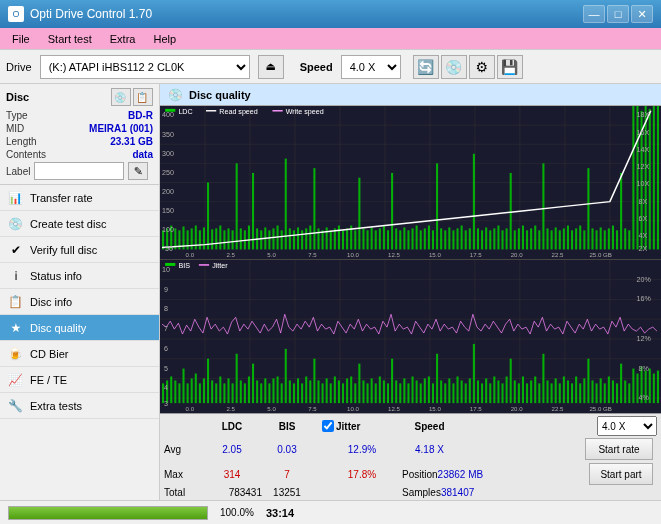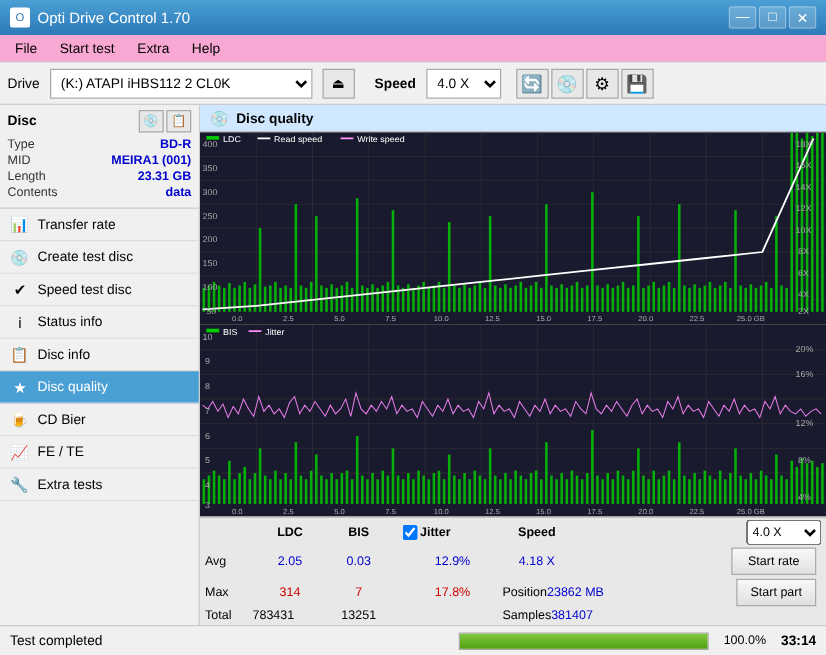--- a/index.html
+++ b/index.html
@@ -131,33 +131,38 @@
         <span class="disc-val">MEIRA1 (001)</span>
       </div>
       <div class="disc-row">
         <span class="disc-key">Length</span>
         <span class="disc-val">23.31 GB</span>
       </div>
       <div class="disc-row">
         <span class="disc-key">Contents</span>
         <span class="disc-val">data</span>
       </div>
+      <div class="disc-label-row">
+        <span class="disc-key">Label</span>
+        <input class="disc-label-input" type="text" value="" style="">
+        <div class="disc-label-btn">✎</div>
+      </div>
     </div>
 
     <div class="nav-btn">
       <span class="nav-btn-icon">📊</span>
       <span>Transfer rate</span>
     </div>
     <div class="nav-btn">
       <span class="nav-btn-icon">💿</span>
       <span>Create test disc</span>
     </div>
     <div class="nav-btn">
       <span class="nav-btn-icon">✔</span>
-      <span>Speed test disc</span>
+      <span>Verify full disc</span>
     </div>
     <div class="nav-btn">
       <span class="nav-btn-icon">ℹ</span>
       <span>Status info</span>
     </div>
     <div class="nav-btn">
       <span class="nav-btn-icon">📋</span>
       <span>Disc info</span>
     </div>
     <div class="nav-btn active">
@@ -602,31 +607,30 @@
         <div style="min-width:10px;"></div>
         <div style="min-width:80px; text-align:center; font-size:10px; color:#cc0000;">17.8%</div>
         <div style="min-width:30px; font-size:10px;">Position</div>
         <div style="min-width:60px; font-size:10px; color:#0000cc;">23862 MB</div>
         <div style="flex:1;"></div>
         <div class="start-btn" style="height:22px; width:64px; border:1px solid #aaa; background:linear-gradient(to bottom,#f8f8f8,#e0e0e0); font-size:10px; cursor:pointer; display:flex; align-items:center; justify-content:center; margin:1px 4px;">Start part</div>
       </div>
 
       <div style="display:flex; align-items:center; gap:0;">
         <div style="min-width:38px; font-size:10px;">Total</div>
-        <div style="min-width:60px; text-align:left; font-size:10px;">783431</div>
+        <div style="min-width:60px; text-align:right; font-size:10px;">783431</div>
         <div style="min-width:50px; text-align:center; font-size:10px;">13251</div>
         <div style="min-width:10px;"></div>
         <div style="min-width:80px;"></div>
         <div style="min-width:30px; font-size:10px;">Samples</div>
         <div style="min-width:60px; font-size:10px; color:#0000cc;">381407</div>
       </div>
     </div>
   </div>
 </div>
 
 <div class="bottom-bar">
-  <span class="status-text">Test completed</span>
   <div class="progress-container">
     <div class="progress-bar" style="width:100%;"></div>
   </div>
   <span style="font-size:10px; padding:0 4px;">100.0%</span>
   <span class="time-display">33:14</span>
 </div>
 
 </body></html>

